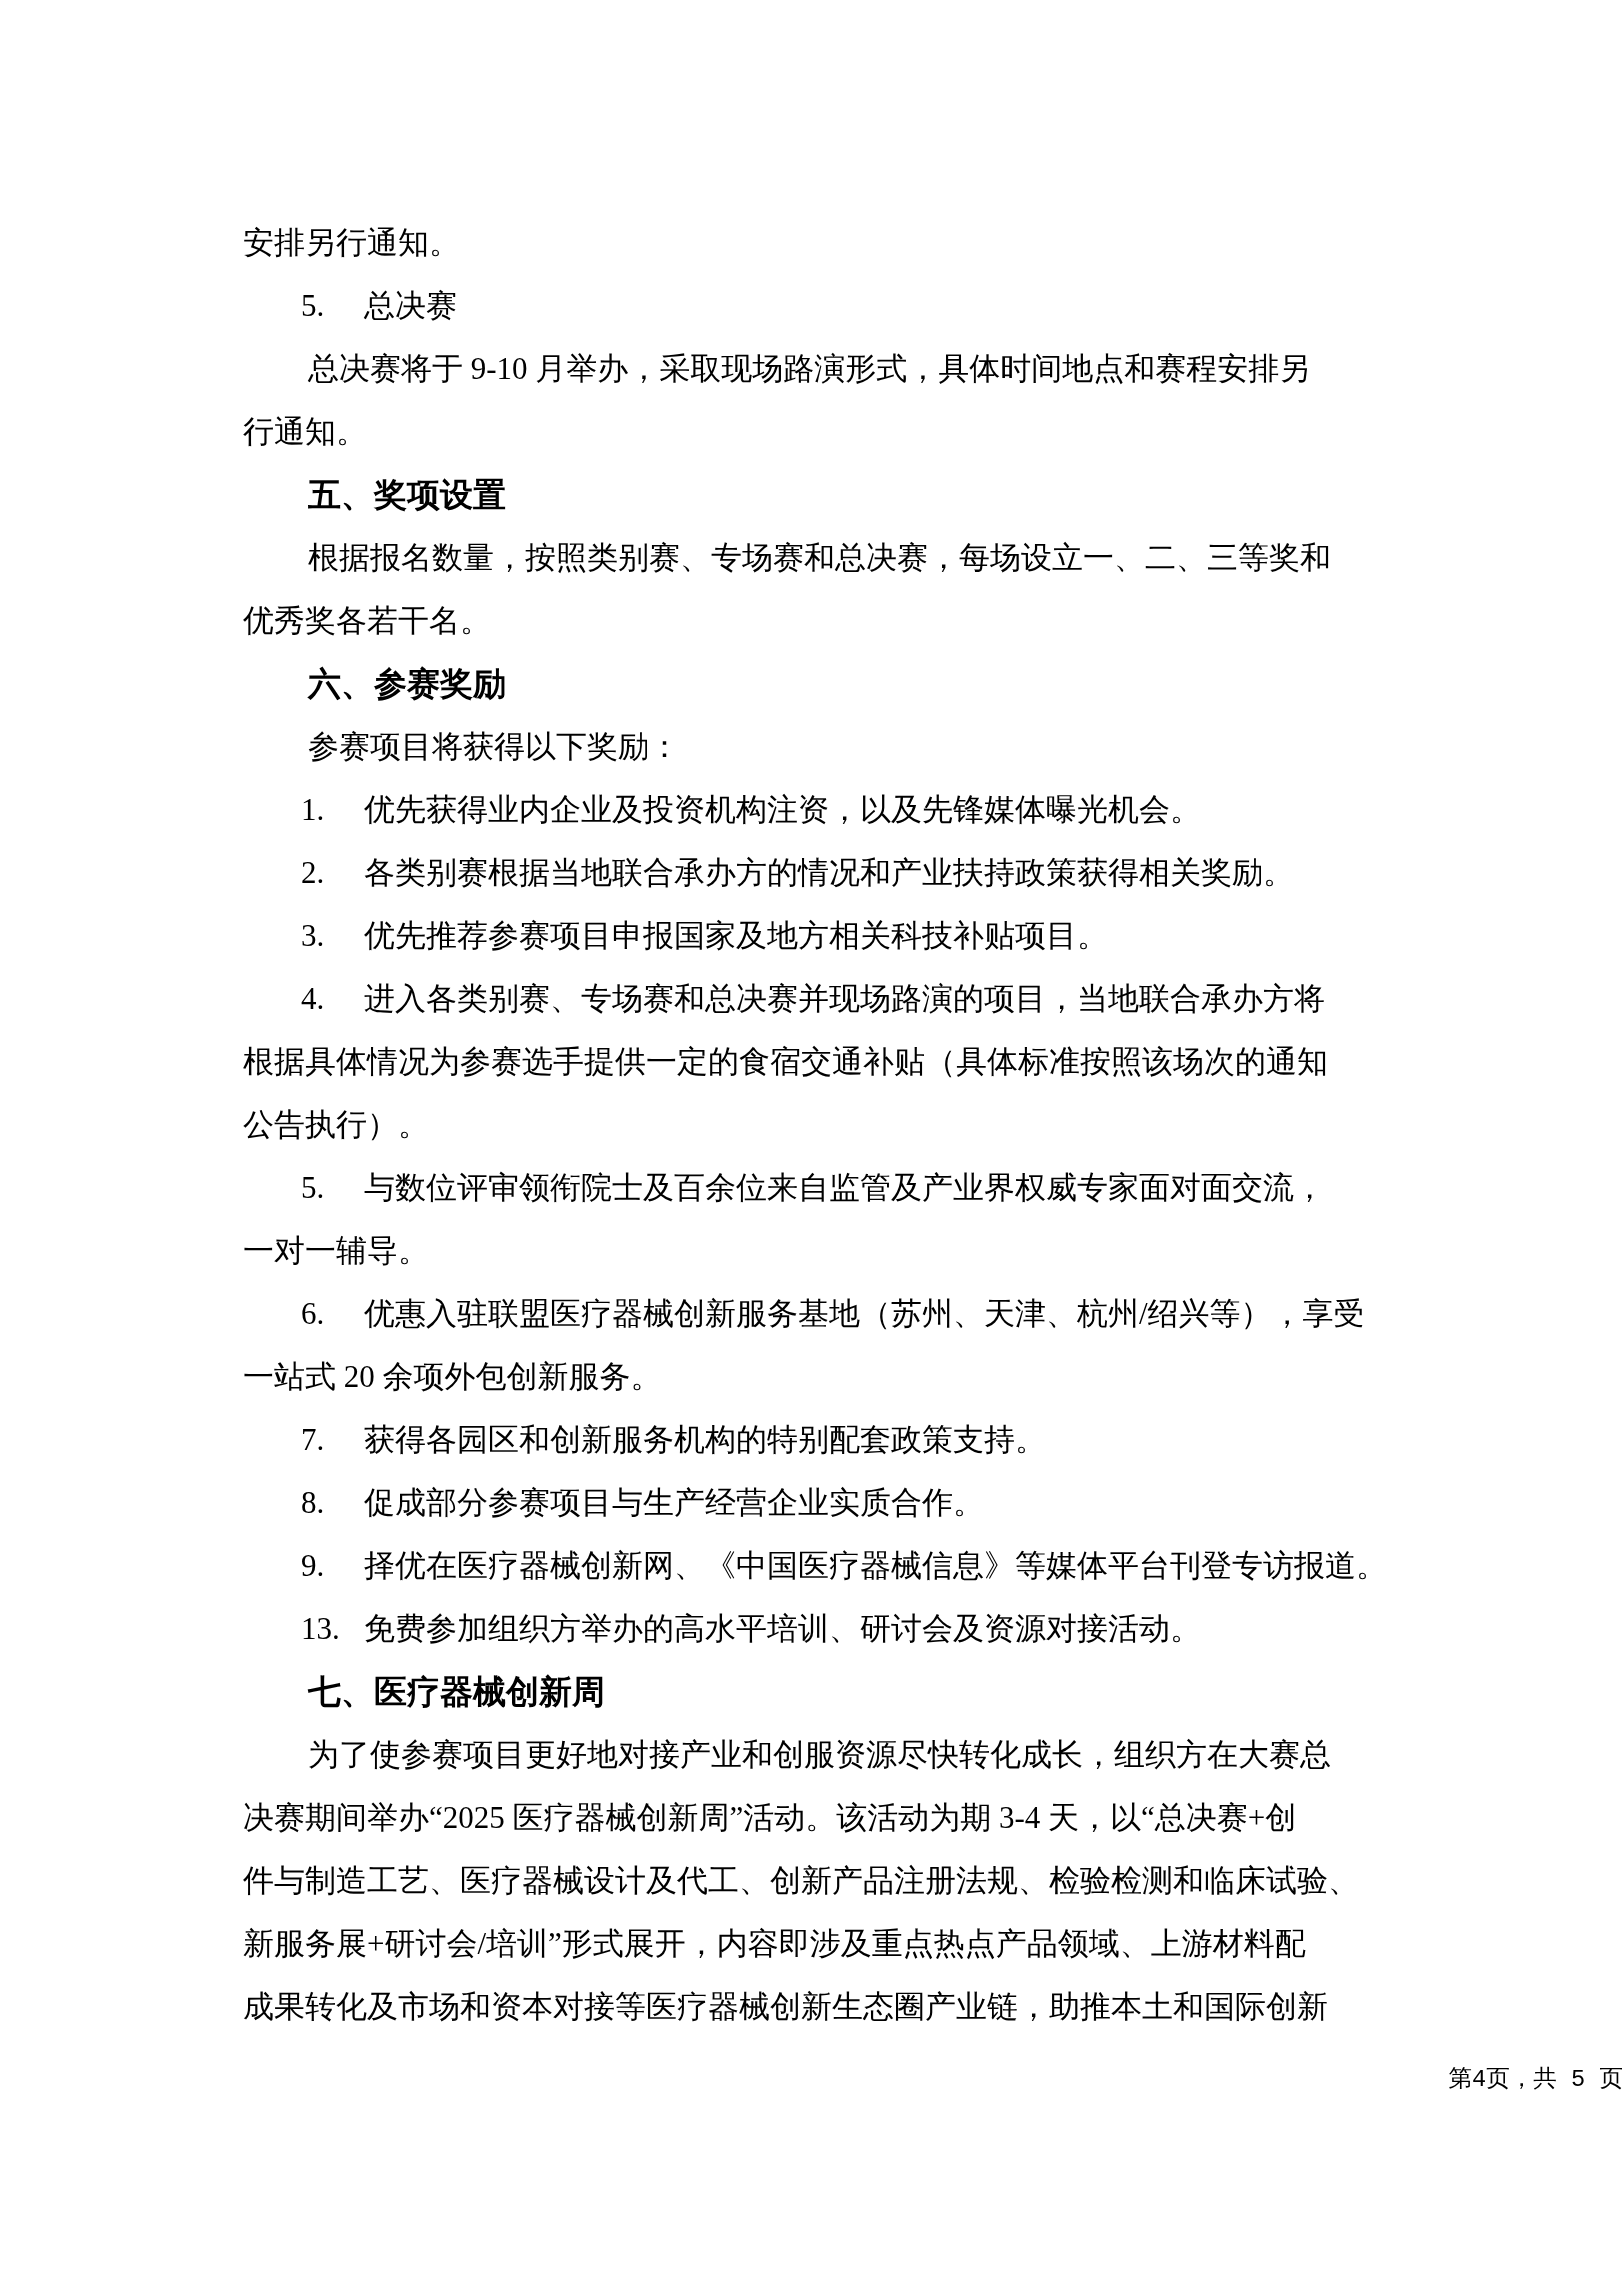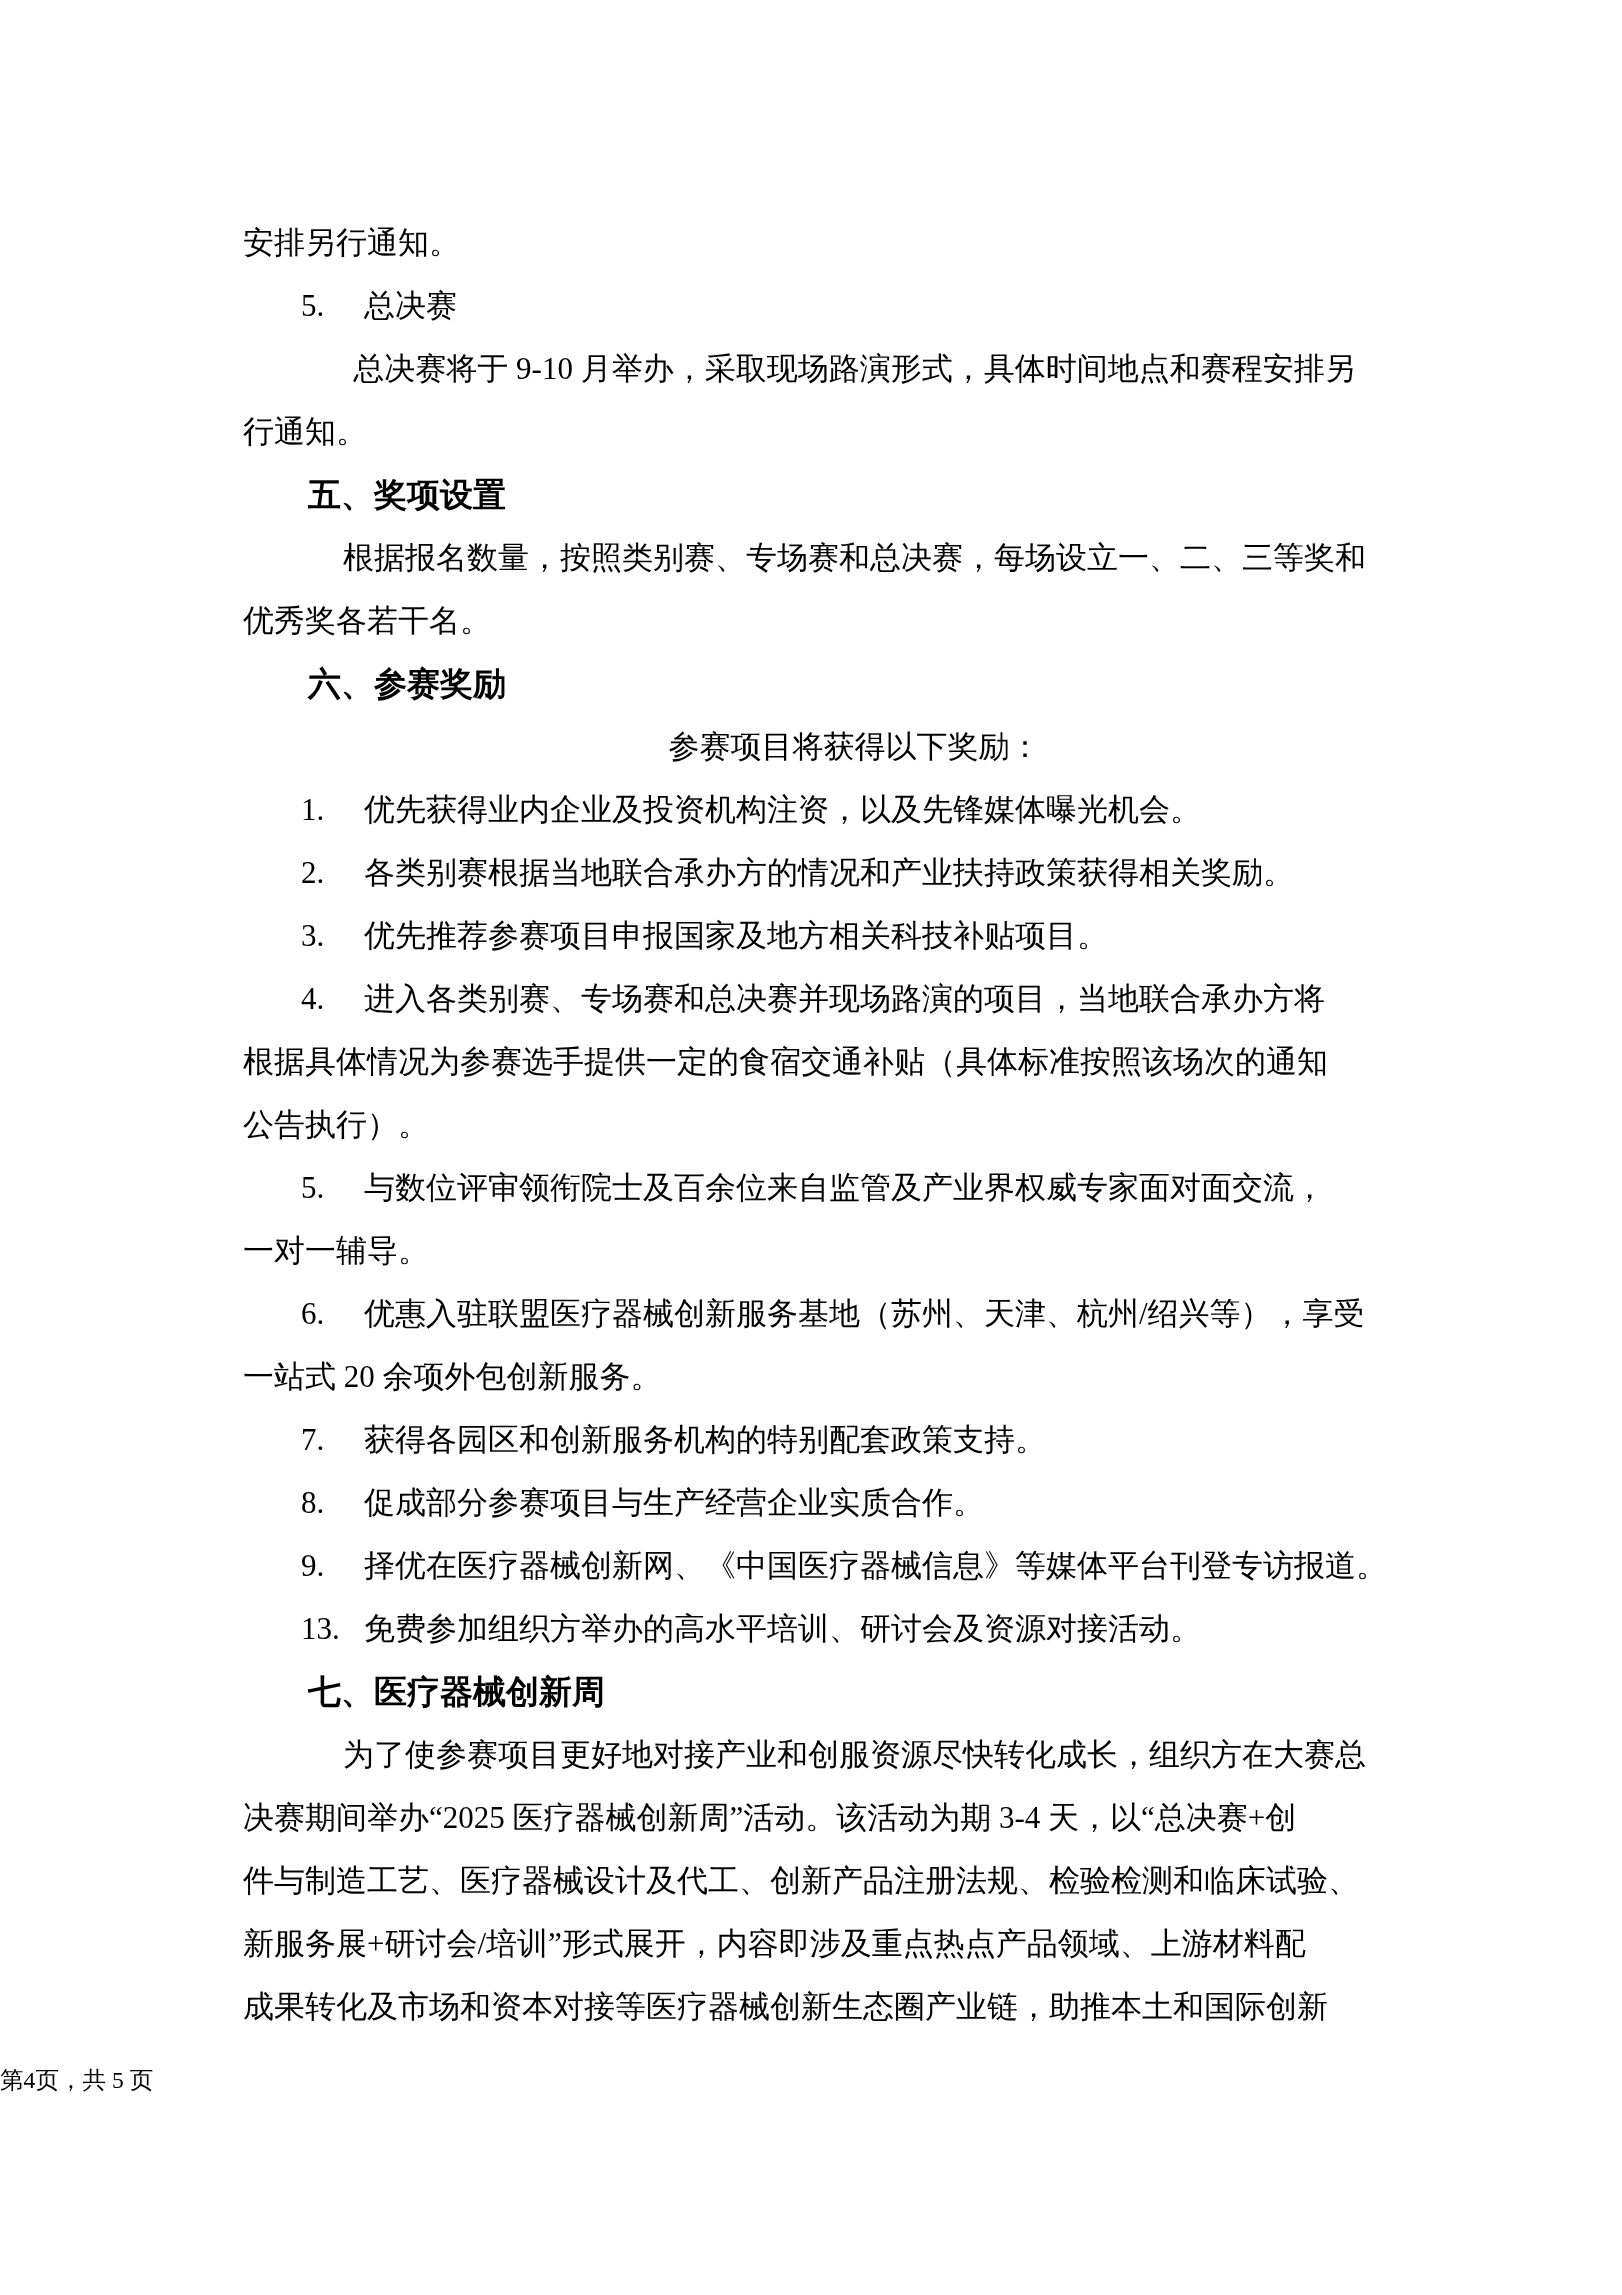--- a/index.html
+++ b/index.html
@@ -23,21 +23,21 @@
     top: 200px;
     width: 1158px;
   }
   .line {
     height: 63px;
     line-height: 63px;
     font-size: 31px;
     white-space: nowrap;
   }
   
-  .line.p-first { padding-left: 65px; text-align: center; }
+  .line.p-first { padding-left: 65px; }
   
   .line.p-cont  { padding-left: 0; }
   
   .line.heading {
     padding-left: 65px;
     font-family: "Liberation Sans", "DejaVu Sans", sans-serif;
     font-weight: 700;
     font-size: 33px;
   }
   
@@ -46,23 +46,23 @@
     display: inline-block;
     width: 63px;
   }
   .footer {
     position: absolute;
     left: 0;
     top: 2048px;
     width: 100%;
     height: 42px;
     line-height: 42px;
-    text-align: left;
+    text-align: right;
     font-size: 23.6px;
-    font-family: Liberation Serif, serif;
+    font-family: Liberation Mono, monospace;
   }
 </style>
 </head>
 <body>
 
 <div class="page">
   <div class="content" id="doc-body">
       <div class="line p-cont"><span>安排另行通知。</span></div>
       <div class="line list"><span class="marker">5.</span><span>总决赛</span></div>
       <div class="line p-first"><span>总决赛将于 9-10 月举办，采取现场路演形式，具体时间地点和赛程安排另</span></div>

